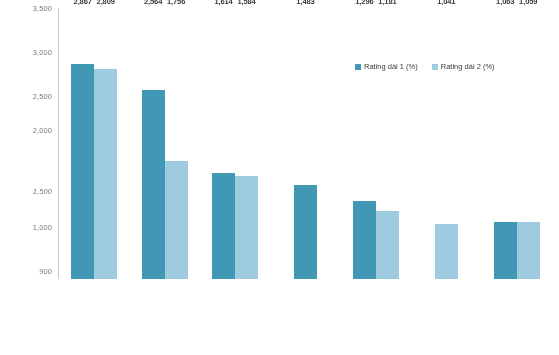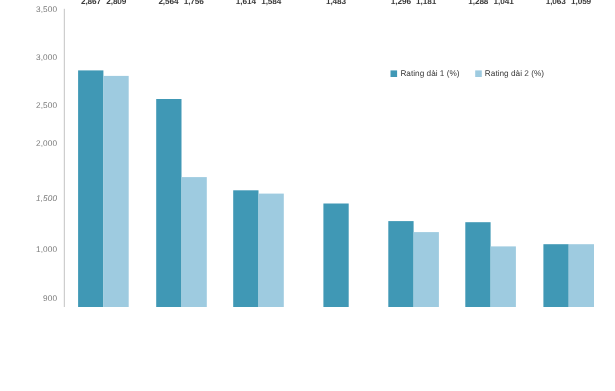--- a/index.html
+++ b/index.html
@@ -154,21 +154,21 @@
 
 <div id="chart-root">
 
   <div class="plot-frame"></div>
 
   <div class="y-axis">
     <div class="y-tick" style="top:0px;">3,500</div>
     <div class="y-tick" style="top:43.857px;">3,000</div>
     <div class="y-tick" style="top:87.714px;">2,500</div>
     <div class="y-tick" style="top:122px;">2,000</div>
-    <div class="y-tick" style="top:172px;font-style:italic;">1,500</div>
+    <div class="y-tick" style="top:183px;font-style:italic;">1,500</div>
     <div class="y-tick" style="top:219.285px;margin-left:29px;">1,000</div>
     <div class="y-tick" style="top:263.142px;">900</div>
     <div class="y-tick" style="top:307px;">0</div>
   </div>
 
   <div class="legend">
     <div class="legend-item">
       <span class="legend-swatch s1" style="background: rgb(64, 152, 181);"></span>
       <span class="legend-text">Rating dài 1 (%)</span>
     </div>
@@ -219,24 +219,20 @@
       <div class="bar-wrap">
         <span class="bar-label">1,296</span>
         <div class="bar s1" style="height: 113.678px; background: rgb(64, 152, 181);"></div>
       </div>
       <div class="bar-wrap">
         <span class="bar-label">1,181</span>
         <div class="bar s2" style="height: 103.591px; background: rgb(158, 203, 224);"></div>
       </div>
     </div>
     <div class="bar-group">
-      <div class="bar-wrap">
-        <span class="bar-label">1,288</span>
-        <div class="bar s1" style="height: 112.976px; background: rgb(64, 152, 181);"></div>
-      </div>
       <div class="bar-wrap">
         <span class="bar-label">1,041</span>
         <div class="bar s2" style="height: 91.3106px; background: rgb(158, 203, 224);"></div>
       </div>
     </div>
     <div class="bar-group">
       <div class="bar-wrap">
         <span class="bar-label">1,063</span>
         <div class="bar s1" style="height: 93.2403px; background: rgb(64, 152, 181);"></div>
       </div>

